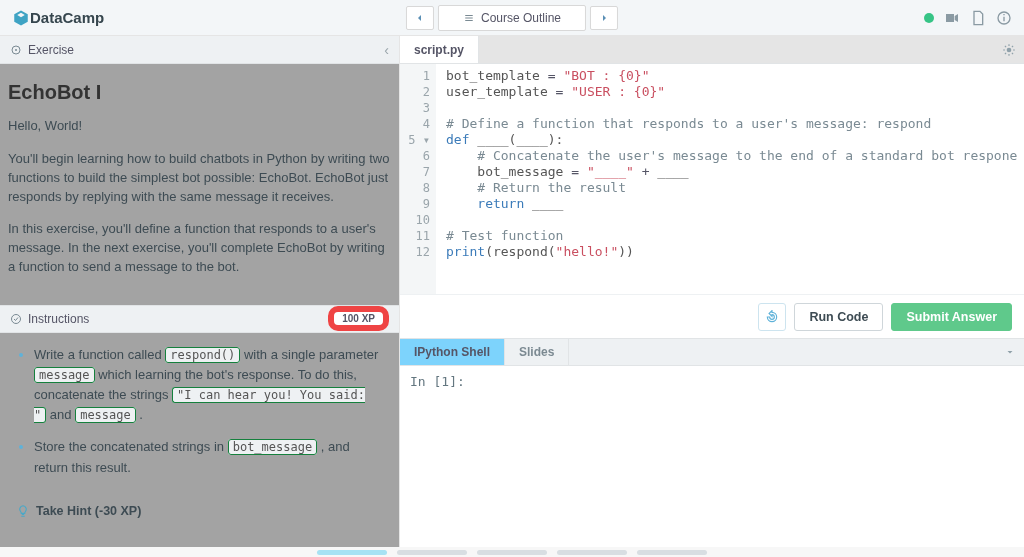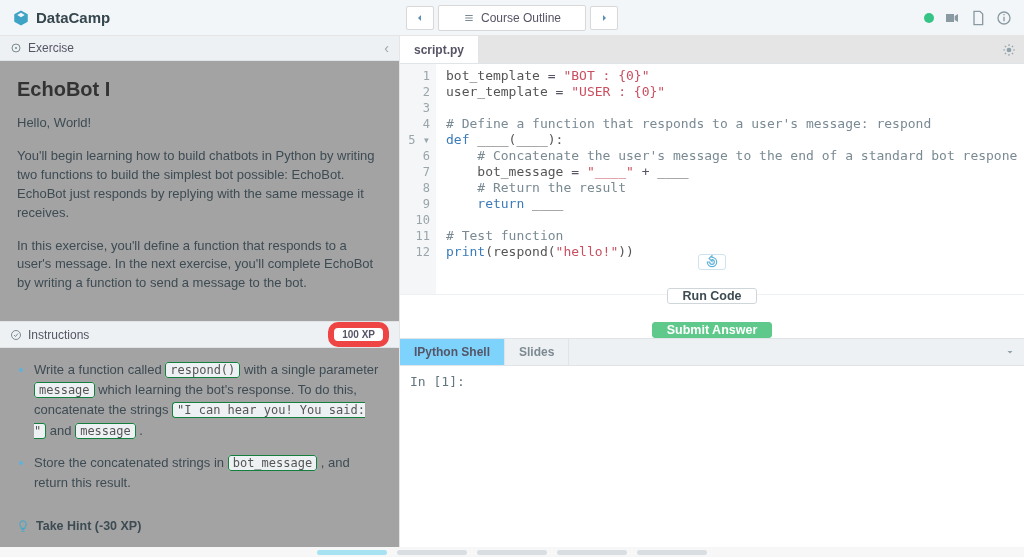--- a/index.html
+++ b/index.html
@@ -1,31 +1,31 @@
 <!DOCTYPE html>
 <html><head>
 <meta charset="utf-8">
 <style>
   * { box-sizing: border-box; margin: 0; padding: 0; }
   html, body { width: 1024px; height: 557px; font-family: -apple-system, BlinkMacSystemFont, "Segoe UI", Arial, sans-serif; background: #f7f7f7; color: #333; overflow: hidden; }
   .topbar { height: 36px; display: flex; align-items: center; padding: 0 12px; border-bottom: 1px solid #e5e5e5; background: #f3f6f8; }
-  .logo { display: flex; align-items: center; gap: 6px; font-weight: 700; font-size: 15px; color: #36464e; }
+  .logo { display: flex; align-items: center; font-weight: 700; font-size: 15px; color: #36464e; }
   .logo-icon { width: 18px; height: 18px; }
   .top-center { position: absolute; left: 50%; transform: translateX(-50%); display: flex; align-items: center; gap: 4px; }
   .top-center .arrow-btn { width: 28px; height: 24px; border: 1px solid #d8d8d8; background: #fff; border-radius: 2px; display: flex; align-items: center; justify-content: center; font-size: 13px; color: #556; cursor: pointer; }
   .course-btn { height: 26px; padding: 0 24px; border: 1px solid #d8d8d8; background: #fff; border-radius: 2px; font-size: 12px; color: #556; display: flex; align-items: center; gap: 6px; cursor: pointer; }
   .top-right { margin-left: auto; display: flex; align-items: center; gap: 10px; }
   .top-right .ic { width: 16px; height: 16px; color: #8a9aa3; }
   .dot-green { width: 10px; height: 10px; background: #36c486; border-radius: 50%; }
   .main { display: flex; height: calc(557px - 36px - 10px); }
   .left { width: 400px; min-width: 400px; display: flex; flex-direction: column; background: #a3a3a3; border-right: 1px solid #e5e5e5; }
   .panel-hdr { height: 28px; background: #eef1f3; border-bottom: 1px solid #e1e4e6; display: flex; align-items: center; padding: 0 10px; font-size: 12px; color: #556; }
   .panel-hdr .hdr-ic { width: 12px; height: 12px; margin-right: 6px; color: #7a8a93; }
   .panel-hdr .collapse { margin-left: auto; color: #9aa5ab; font-size: 14px; }
-  .exercise-body { padding: 14px 17px; font-size: 13px; color: #3d4b53; line-height: 1.45; }
+  .exercise-body { padding: 14px 8px; font-size: 13px; color: #3d4b53; line-height: 1.45; }
   .exercise-body h2 { font-size: 20px; font-weight: 700; margin-bottom: 10px; color: #333; }
   .exercise-body p { margin-bottom: 14px; }
   .instr-hdr { border-top: 1px solid #e1e4e6; }
   .badge-xp { margin-left: auto; background: #fff; border: 6px solid #ef4444; border-radius: 10px; padding: 1px 8px; font-size: 10px; font-weight: 600; color: #556; }
   .instr-body { padding: 12px 16px 8px 16px; font-size: 13px; color: #3d4b53; line-height: 1.55; }
   .instr-body ul { list-style: disc; padding-left: 18px; }
   .instr-body li { margin-bottom: 12px; }
   .instr-body li::marker { color: #5fb2d9; }
   code.inline { background: #eef1f3; border: 1px solid #15803d; border-radius: 3px; padding: 0 4px; font-family: "Menlo","Consolas",monospace; font-size: 12px; color: #555; }
   .hint { display: flex; align-items: center; gap: 6px; padding: 6px 16px 14px 16px; font-size: 12.5px; font-weight: 600; color: #3d4b53; }
@@ -37,21 +37,21 @@
   .tabs .right-ic { margin-left: auto; padding: 0 8px; display: flex; align-items: center; color: #8ea0a9; }
   .editor { flex: 0 0 230px; display: flex; font-family: "Menlo","Consolas",monospace; font-size: 13px; background: #fff; overflow: hidden; }
   .gutter { width: 36px; background: #f4f6f7; text-align: right; padding: 4px 6px 0 0; color: #9aa5ab; line-height: 16px; font-size: 12px; user-select: none; }
   .gutter div { height: 16px; }
   .code { flex: 1; padding: 4px 0 0 10px; line-height: 16px; white-space: pre; color: #555; }
   .code .str { color: #c94f60; }
   .code .kw  { color: #3b7bb9; }
   .code .com { color: #7a8a93; }
   .code .fn  { color: #3b7bb9; }
   .code .op  { color: #556; }
-  .run-row { height: 44px; display: flex; align-items: center; justify-content: flex-end; gap: 18px; padding: 0 12px; border-top: 1px solid #eef1f3; flex-direction: column; }
+  .run-row { height: 44px; display: flex; align-items: center; justify-content: flex-end; gap: 8px; padding: 0 12px; border-top: 1px solid #eef1f3; }
   .btn { height: 28px; padding: 0 14px; font-size: 12.5px; border-radius: 3px; border: 1px solid #cfd6da; background: #fff; color: #3d4b53; font-weight: 600; cursor: pointer; display: flex; align-items: center; }
   .btn.reset { width: 28px; padding: 0; justify-content: center; color: #5fb2d9; border-color: #cde4ef; }
   .btn.submit { background: #5fc98b; border-color: #5fc98b; color: #fff; }
   .shell-tabs { height: 28px; background: #eef1f3; border-top: 1px solid #e1e4e6; border-bottom: 1px solid #e1e4e6; display: flex; align-items: stretch; }
   .shell-tabs .tab.active2 { background: #7dd3fc; font-weight: 600; color: #556; }
   .shell-tabs .collapse2 { margin-left: auto; padding: 0 8px; display: flex; align-items: center; color: #8fa0a8; cursor: pointer; }
   .shell { flex: 1; padding: 8px 10px; font-family: "Menlo","Consolas",monospace; font-size: 13px; color: #555; }
   .shell .prompt { color: #647780; }
   .bottom-dots { height: 10px; display: flex; align-items: center; justify-content: center; gap: 10px; }
   .bottom-dots span { display: block; width: 70px; height: 5px; border-radius: 3px; background: #d8dee2; }

